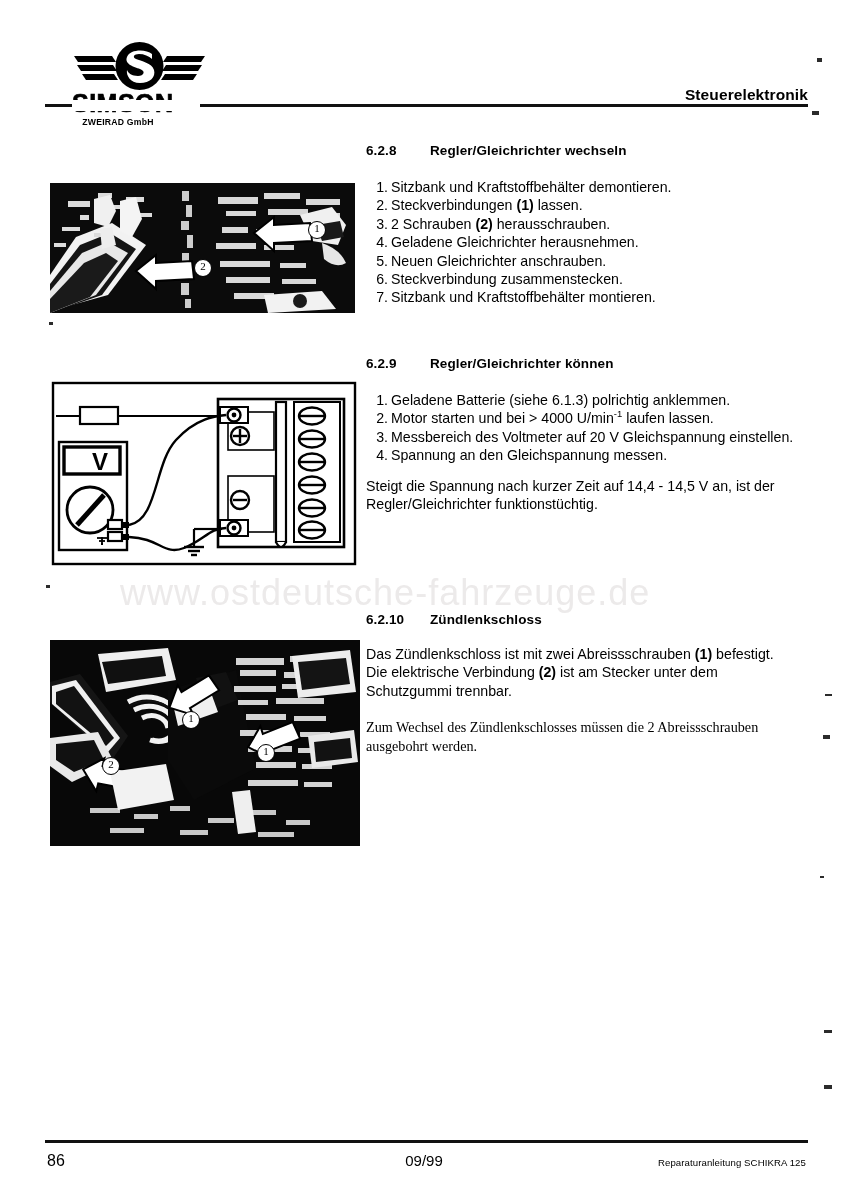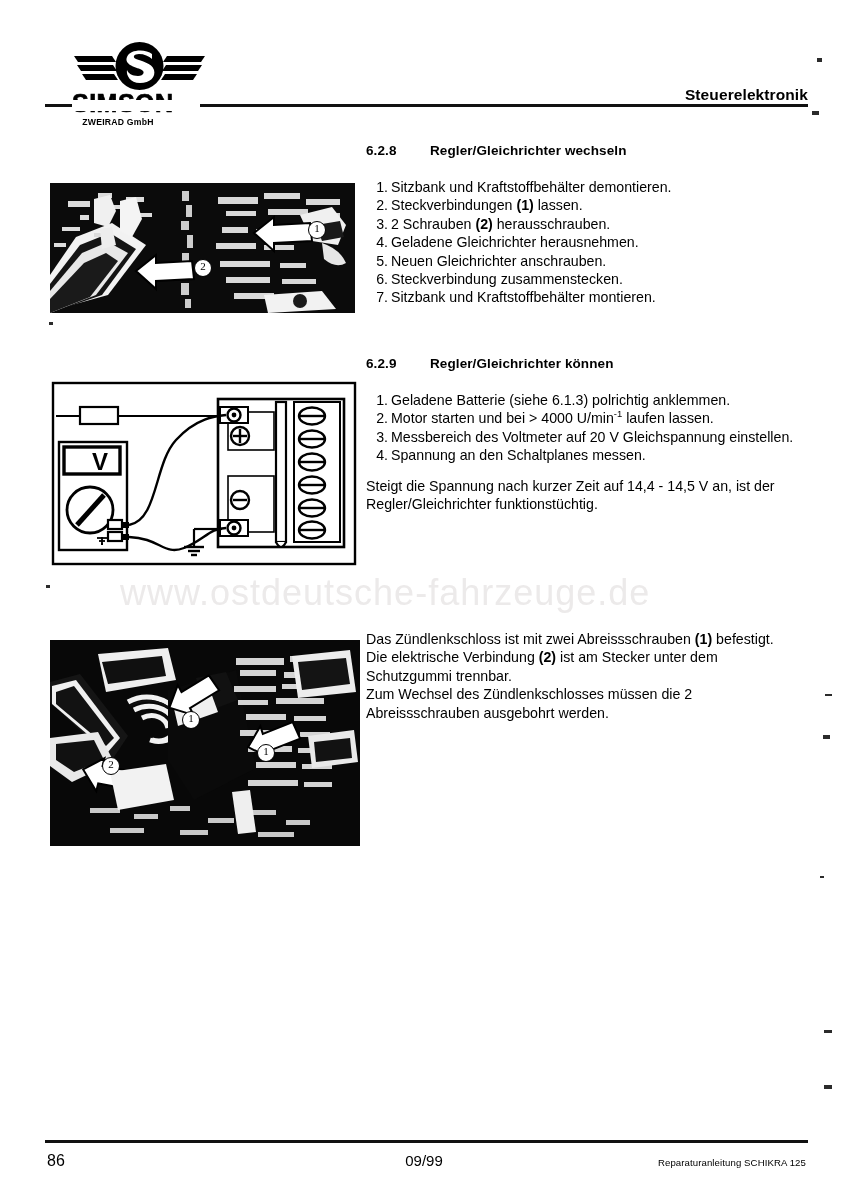--- a/index.html
+++ b/index.html
@@ -317,21 +317,21 @@
       <li>
           <span class="num">2.</span>
           <span class="txt"><span>Motor starten und bei &gt; 4000 U/min</span><span class="sup">-1</span><span> laufen lassen.</span></span>
         </li>
       <li>
           <span class="num">3.</span>
           <span class="txt"><span>Messbereich des Voltmeter auf 20 V Gleichspannung einstellen.</span></span>
         </li>
       <li>
           <span class="num">4.</span>
-          <span class="txt"><span>Spannung an den Schaltplanes messen.</span></span>
+          <span class="txt"><span>Spannung an den Gleichspannung messen.</span></span>
         </li>
     </ol>
     <p class="para" style="margin-top:12px;">Steigt die Spannung nach kurzer Zeit auf 14,4 - 14,5 V an, ist der Regler/Gleichrichter funktionstüchtig.</p>
   </div>
 
   <div class="figbox" id="figure-diagram">
     <svg viewBox="0 0 308 187" width="308" height="187">
       <rect x="0" y="0" width="308" height="187" fill="#ffffff"></rect>
 
       <rect x="3" y="3" width="302" height="181" fill="none" stroke="#000" stroke-width="2.4"></rect>
@@ -427,24 +427,25 @@
       <line x1="144" y1="149" x2="144" y2="166" stroke="#000" stroke-width="2.2"></line>
       <g stroke="#000" stroke-width="2.4">
         <line x1="134" y1="167" x2="154" y2="167"></line>
         <line x1="138" y1="171" x2="150" y2="171"></line>
         <line x1="141" y1="175" x2="147" y2="175"></line>
       </g>
     </svg>
   </div>
 
   <div class="col-right" style="top:612px;">
+    <div class="sec-head"><span class="sec-num">6.2.10</span><span>Zündlenkschloss</span></div>
 
     <p class="para" style="margin-top:18px;"><span>Das Zündlenkschloss ist mit zwei Abreissschrauben </span><b>(1)</b><span> befestigt.</span></p>
     <p class="para"><span>Die elektrische Verbindung </span><b>(2)</b><span> ist am Stecker unter dem Schutzgummi trennbar.</span></p>
-    <p class="para" style="">Zum Wechsel des Zündlenkschlosses müssen die 2 Abreissschrauben ausgebohrt werden.</p>
+    <p class="para" style="margin-top:18px;font-family:Liberation Serif, serif;">Zum Wechsel des Zündlenkschlosses müssen die 2 Abreissschrauben ausgebohrt werden.</p>
   </div>
 
   <div class="figbox" id="photo-2">
     <div class="photo-frame">
       <svg class="photo-inner" viewBox="0 0 310 206" preserveAspectRatio="none">
         <rect x="0" y="0" width="310" height="206" fill="#080808"></rect>
 
         <path d="M48,14 L118,8 L126,40 L56,52 Z" fill="#efefef"></path>
         <path d="M52,22 L112,16 L116,36 L58,44 Z" fill="#101010"></path>
 

